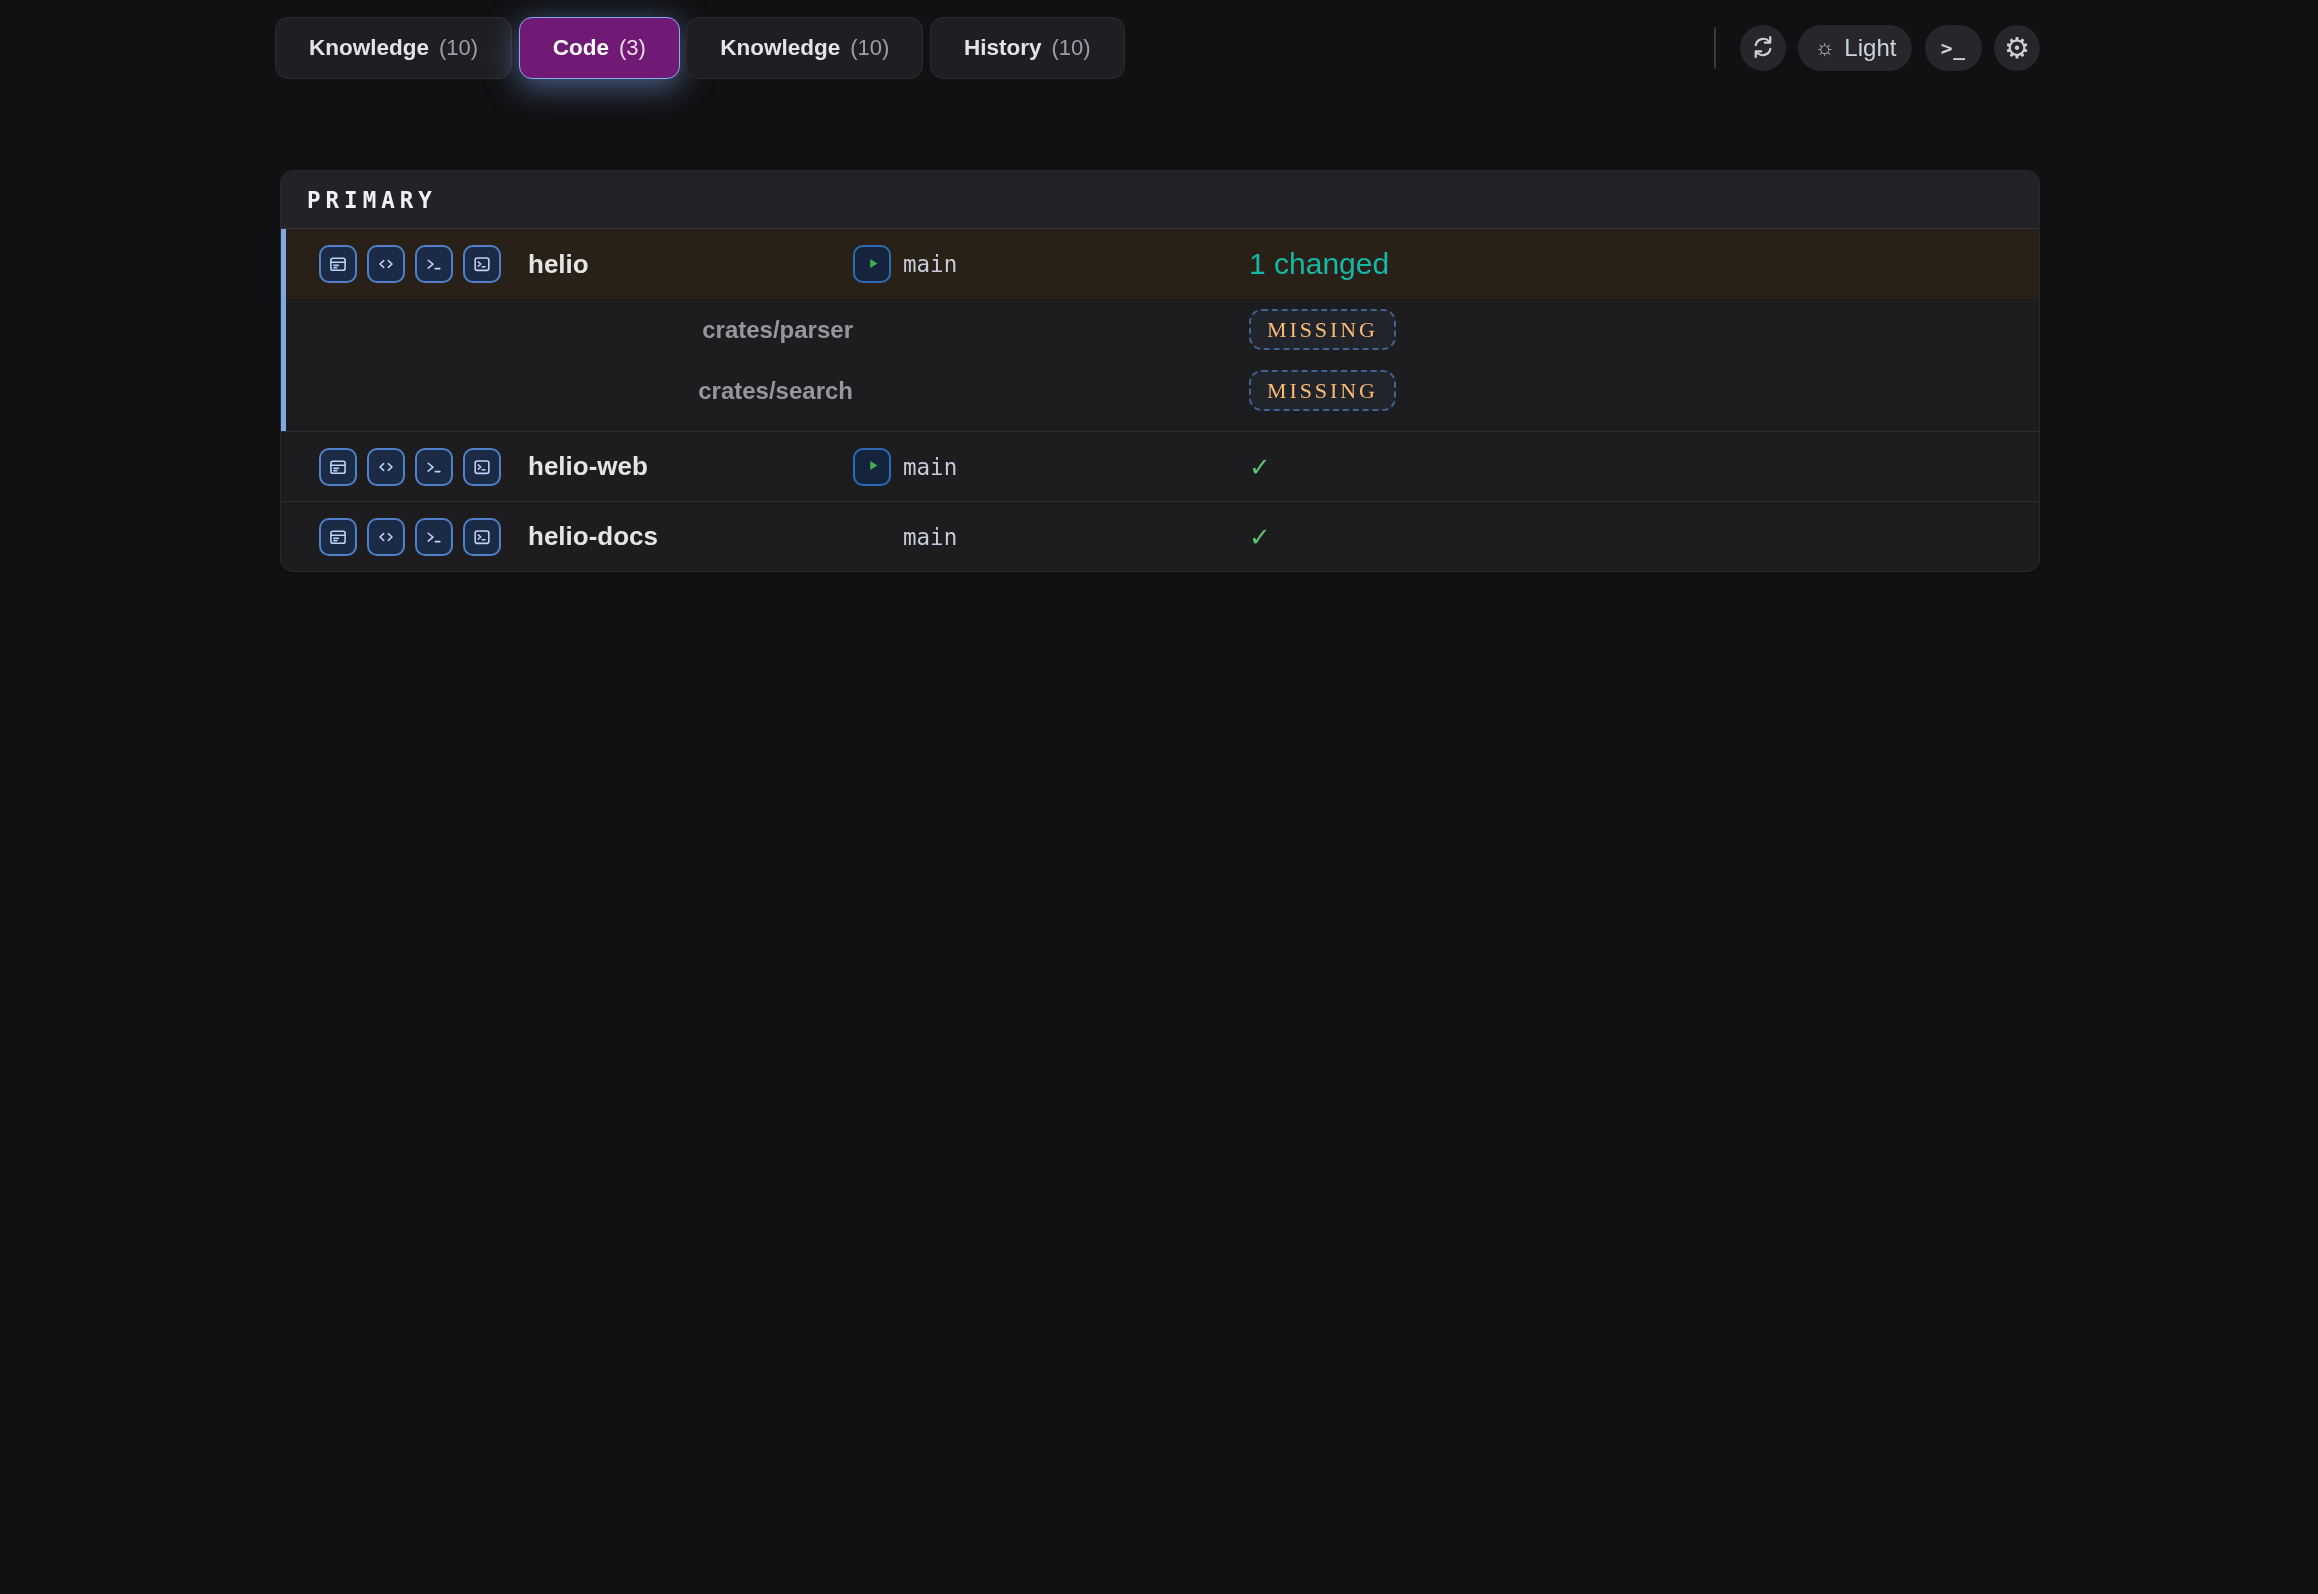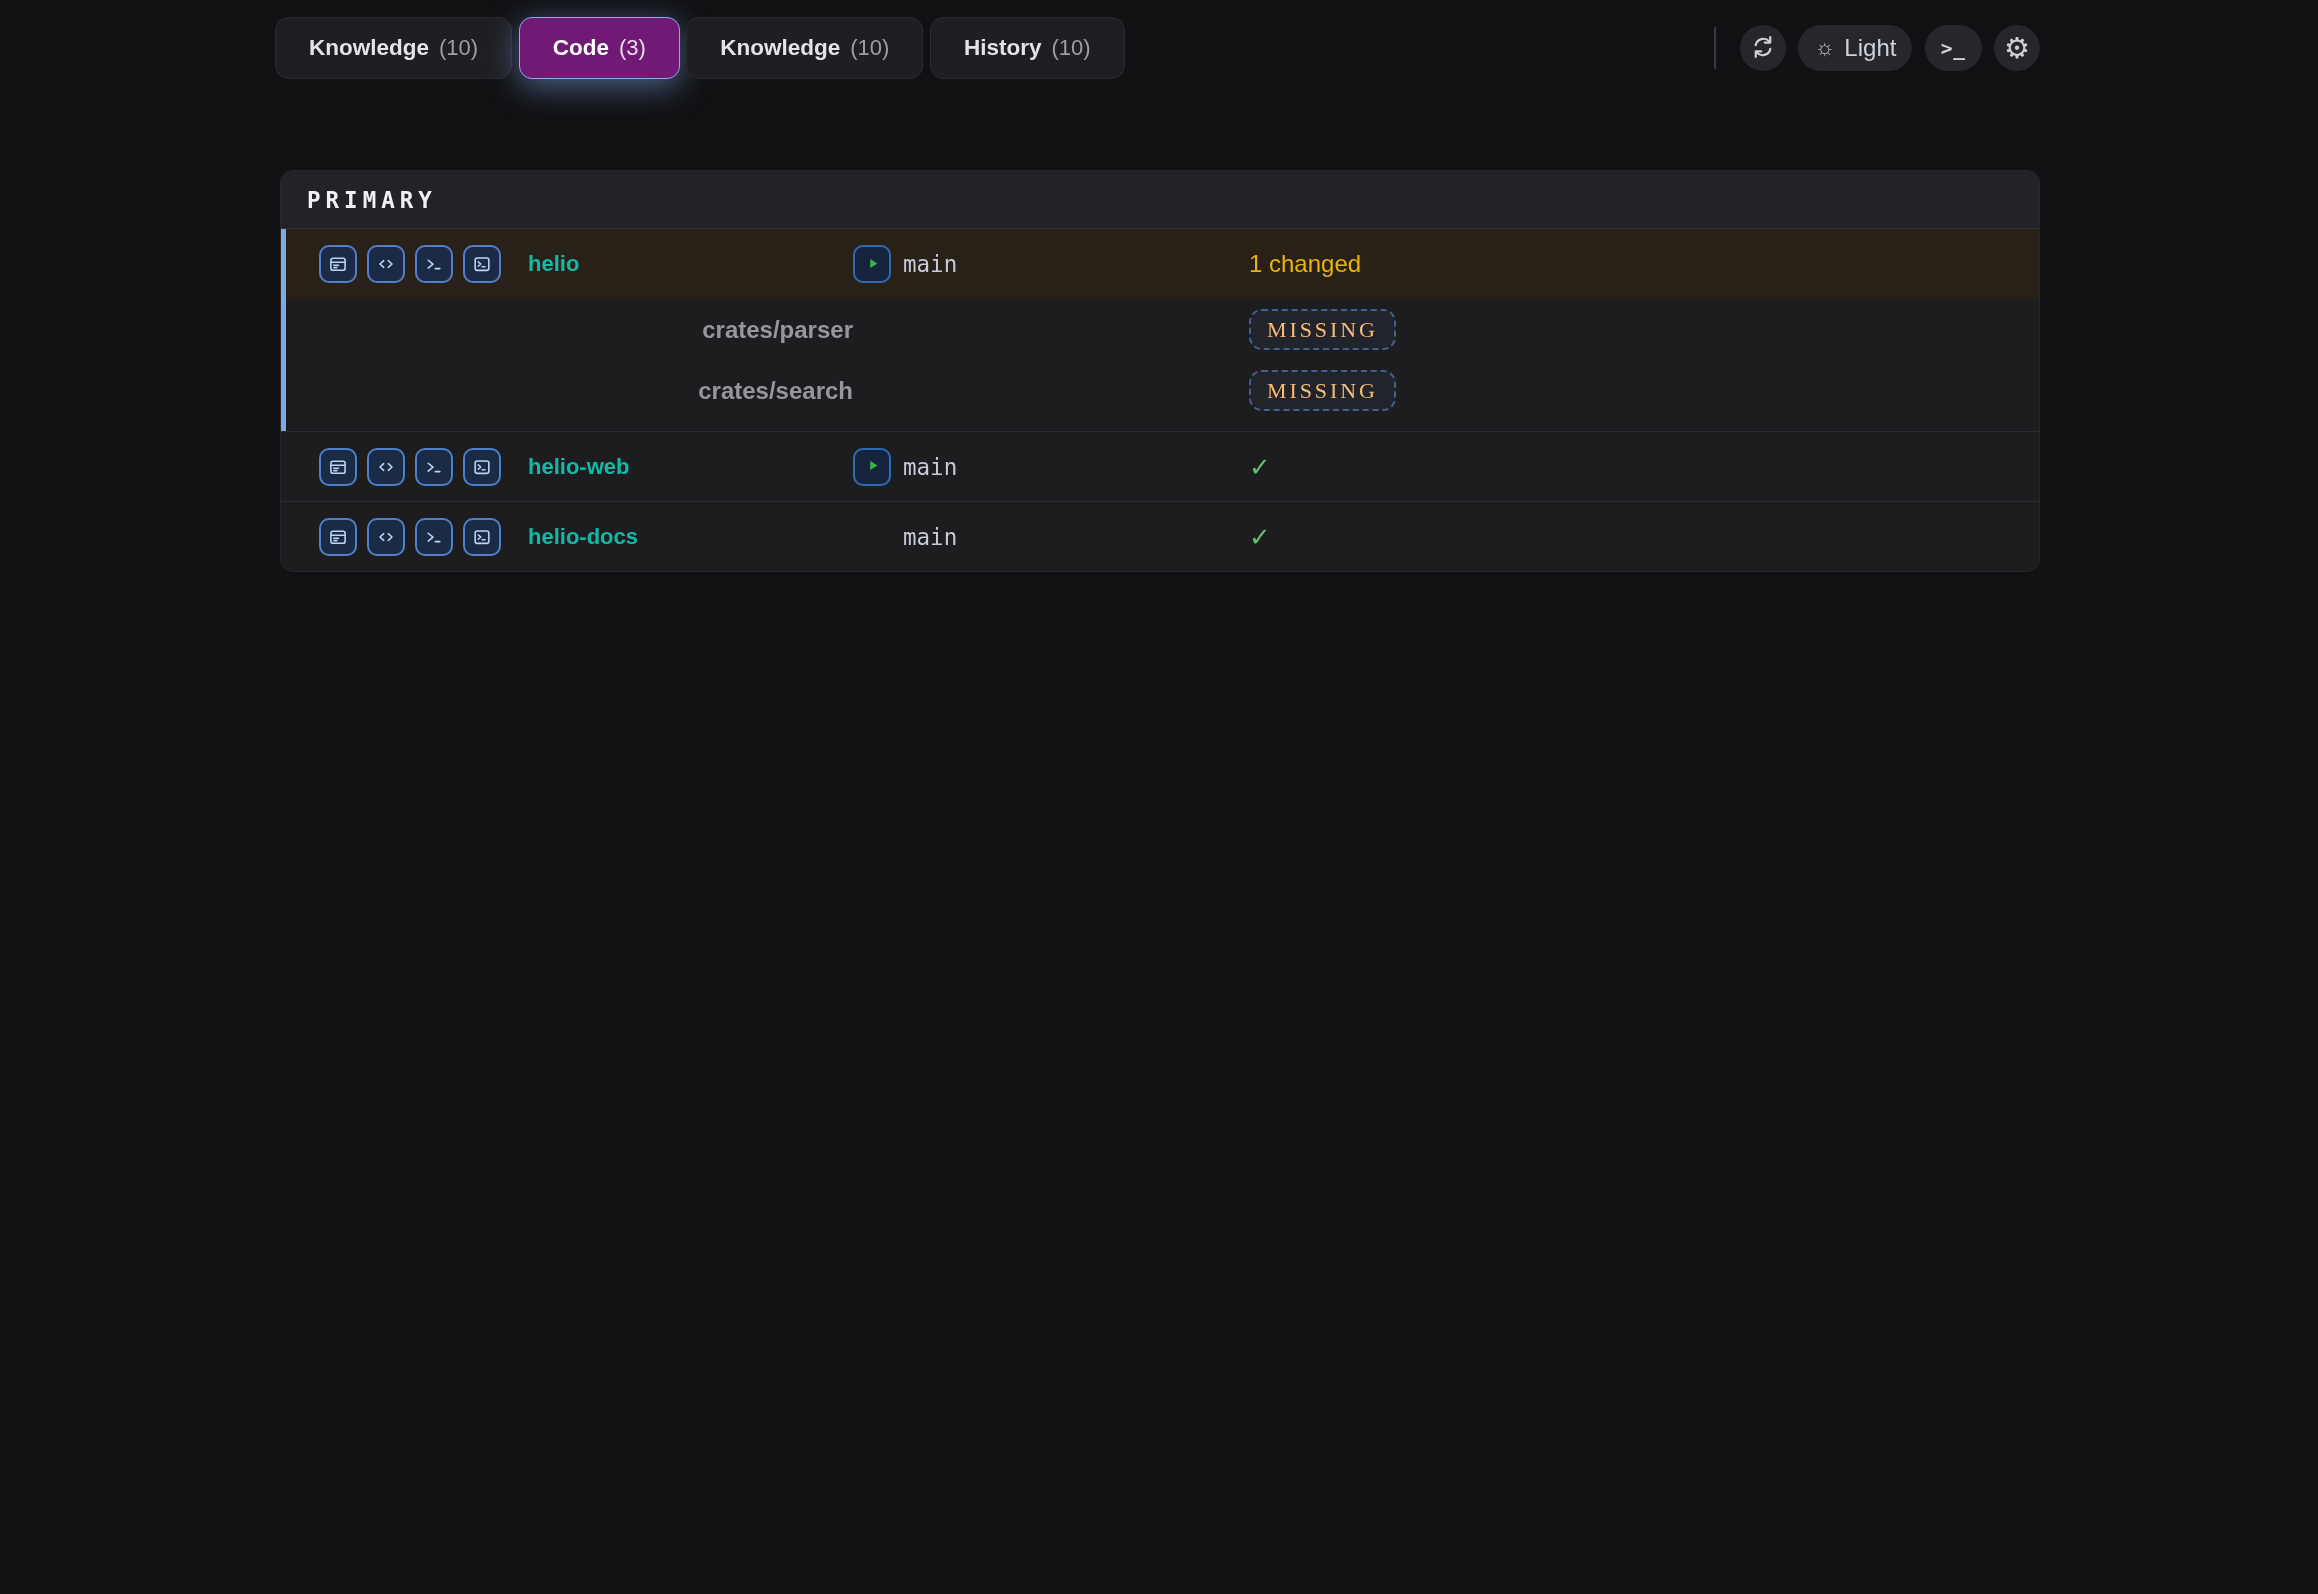--- a/index.html
+++ b/index.html
@@ -35,30 +35,30 @@
   .row.main-row { height:70px; }
   .row.sub-row { height:61px;text-align:right; }
   .row.highlight { background:#292118; }
   .row.bordered { border-top:1.4px solid #2d2d32; }
 
   .cell-icons { width:209px; flex:none; display:flex; gap:10px; }
   .icon-btn { width:38px; height:38px; border-radius:10px; background:#1c2b45; border:2.2px solid #5080c8; display:flex; align-items:center; justify-content:center; cursor:pointer; }
   .icon-btn svg { display:block; }
 
   .cell-name { width:325px; flex:none; }
-  .repo-name { font-size:22px; font-weight:700; color:#14b8a6; }
+  .repo-name { font-size:26px; font-weight:700; color:#e5e5e5; }
   .sub-name  { font-size:24px; font-weight:700; color:#96969d; }
 
   .cell-branch { width:396px; flex:none; display:flex; align-items:center; gap:12px; }
   .play-btn { width:38px; height:38px; border-radius:10px; background:#15243c; border:2.2px solid #2d6cb4; display:flex; align-items:center; justify-content:center; cursor:pointer; }
   .play-spacer { width:38px; height:38px; flex:none; }
   .branch-name { font-family:"DejaVu Sans Mono", monospace; font-size:22.5px; color:#c7cad7; }
 
   .cell-status { flex:1; display:flex; align-items:center; }
-  .changed { font-size:24px; color:#eab308; }
+  .changed { font-size:30px; color:#14b8a6; }
   .badge { font-family:Liberation Serif, serif; font-size:22px; letter-spacing:2.9px; color:#fdba74; border:2.2px dashed #41628f; border-radius:13px; padding:5.8px 16px; background:rgba(70,95,140,0.10); }
   .check { font-size:26px; color:#5fc471; line-height:1; }
 </style>
 </head>
 <body>
 
 <div class="topbar">
   <div class="tabs">
     <div class="tab">
       <span class="tab-label">Knowledge</span>

